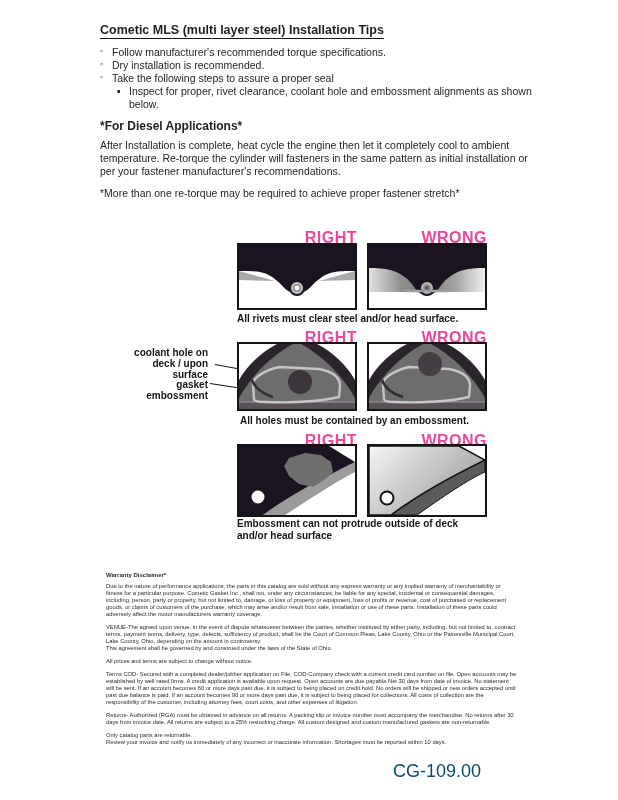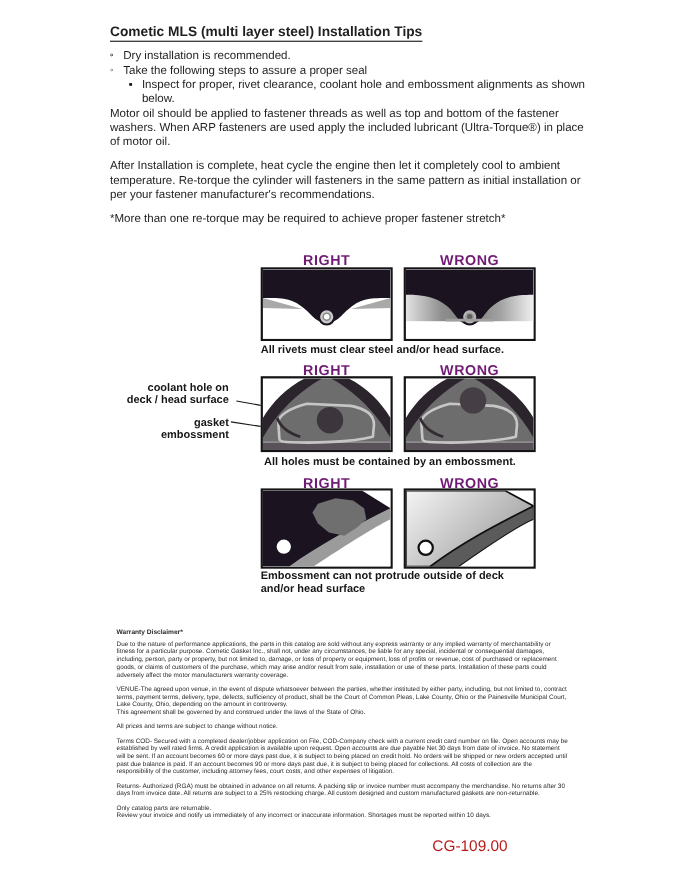--- a/index.html
+++ b/index.html
@@ -15,61 +15,62 @@
   }
   .bullet{position:relative;padding-left:12px;font-size:10.5px;line-height:13px;}
   .bullet .marker{position:absolute;left:0;top:-1px;font-size:9px;}
   .subbullet{position:relative;padding-left:29px;font-size:10.5px;line-height:13px;}
   .subbullet .marker{position:absolute;left:17px;top:0;font-size:10px;}
   .diesel-heading{font-size:12px;font-weight:bold;margin:8px 0 6px 0;}
   .para{font-size:10.5px;line-height:13px;margin:0 0 9px 0;}
   .note{font-size:10.5px;line-height:13px;margin:0;}
   
   .diag-row{position:absolute;}
-  .rw-label{position:absolute;width:120px;text-align:center;font-size:13px;font-weight:600;letter-spacing:0.5px;color:#701a75;}
+  .rw-label{position:absolute;width:120px;text-align:right;font-size:16px;font-weight:600;letter-spacing:0.5px;color:#ec4899;}
   .panel{position:absolute;width:116px;border:2px solid #141414;background:#fff;line-height:0;}
   .panel svg{display:block;}
   .caption{position:absolute;font-size:10px;font-weight:700;color:#161616;line-height:12px;}
   .pointer-label{position:absolute;font-size:10px;font-weight:600;line-height:11px;text-align:right;color:#161616;}
   .leader{position:absolute;height:0;border-top:1.5px solid #161616;transform-origin:0 0;}
   
   #disclaimer{position:absolute;left:106px;top:572px;width:412px;color:#2a2a2a;}
   #disclaimer .dheading{font-size:6px;font-weight:bold;margin:0 0 5px 0;}
   #disclaimer p{font-size:5.8px;line-height:7px;margin:0 0 6px 0;white-space:pre-line;}
   
-  #page-number{position:absolute;left:393px;top:761px;font-size:14px;color:#b91c1c;}
+  #page-number{position:absolute;left:393px;top:761px;font-size:18px;color:#0c4a6e;}
 </style>
 </head>
 <body>
 
 <div id="page">
 
   <div id="top-block">
     <div class="doc-title">Cometic MLS (multi layer steel) Installation Tips</div>
 
     <div class="bullet">
       <span class="marker">◦</span>
+      <span>Follow manufacturer's recommended torque specifications.</span>
     </div>
     <div class="bullet">
       <span class="marker">◦</span>
       <span>Dry installation is recommended.</span>
     </div>
     <div class="bullet">
       <span class="marker">◦</span>
       <span>Take the following steps to assure a proper seal</span>
     </div>
     <div class="subbullet">
       <span class="marker">•</span>
     </div>
     <div class="subbullet">
       <span class="marker">•</span>
       <span>Inspect for proper, rivet clearance, coolant hole and embossment alignments as shown below.</span>
     </div>
 
-    <p class="para">Motor oil should be applied to fastener threads as well as top and bottom of the fastener washers. When ARP fasteners are used apply the included lubricant (Ultra-Torque®) in place of motor oil.</p>
+    <div class="diesel-heading">*For Diesel Applications*</div>
     <p class="para">After Installation is complete, heat cycle the engine then let it completely cool to ambient temperature. Re-torque the cylinder will fasteners in the same pattern as initial installation or per your fastener manufacturer's recommendations.</p>
     <p class="note">*More than one re-torque may be required to achieve proper fastener stretch*</p>
   </div>
 
   <div class="diag-row" style="left:237px;top:229px;width:300px;height:98px;">
     <div class="rw-label" style="left:0;top:0;">RIGHT</div>
     <div class="rw-label" style="left:130px;top:0;">WRONG</div>
 
     <div class="panel" style="left:0;top:14px;">
       <svg width="116" height="63" viewBox="0 0 116 63">
@@ -103,21 +104,21 @@
     </div>
 
     <div class="caption" style="left:0;top:84px;width:300px;">All rivets must clear steel and/or head surface.</div>
   </div>
 
   <div class="diag-row" style="left:120px;top:329px;width:370px;height:102px;">
     <div class="rw-label" style="left:117px;top:0;">RIGHT</div>
     <div class="rw-label" style="left:247px;top:0;">WRONG</div>
 
     <div class="pointer-label" style="left:-5px;top:18px;width:93px;white-space:pre-line;">coolant hole on
-deck / head surface</div>
+deck / upon surface</div>
     <div class="pointer-label" style="left:-5px;top:50px;width:93px;text-align:right;">gasket embossment</div>
     <div class="leader" style="left:95px;top:35px;width:83px;transform:rotate(10.4deg);"></div>
     <div class="leader" style="left:90px;top:54px;width:53px;transform:rotate(8.7deg);"></div>
 
     <div class="panel" style="left:117px;top:13px;">
       <svg width="116" height="65" viewBox="0 0 116 65">
         <rect width="116" height="65" fill="#6d6d6d"></rect>
         <path d="M0,0 H54 C32,12 12,32 0,54 Z" fill="#2b242c"></path>
         <path d="M116,0 H62 C84,12 104,32 116,54 Z" fill="#2b242c"></path>
         <path d="M0,0 H38 C22,8 8,22 0,36 Z" fill="#ffffff"></path>

